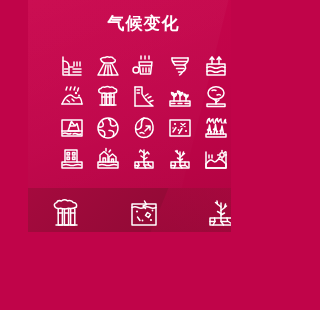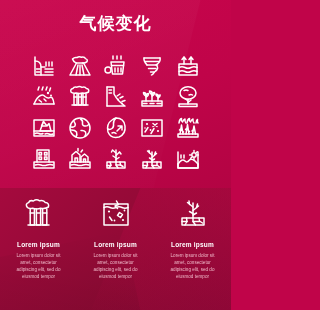--- a/index.html
+++ b/index.html
@@ -3,22 +3,23 @@
 <meta charset="utf-8">
 <style>
   * { margin:0; padding:0; box-sizing:border-box; }
   html,body { width:231px; height:310px; overflow:hidden; }
   body {
     font-family:"Liberation Sans", sans-serif;
     background:#c00449;
   }
   .poster {
     position:relative;
-    width:231px; height:310px;
+    width:231px; height:232px;
     overflow:hidden;
+    margin-left:28px;
   }
 
   
   .top {
     position:absolute; left:0; top:0;
     width:231px; height:188px;
     background:linear-gradient(160deg,#c9054c 0%,#c00449 55%,#b30443 100%);
     overflow:hidden;
   }
   .top-sheen {

